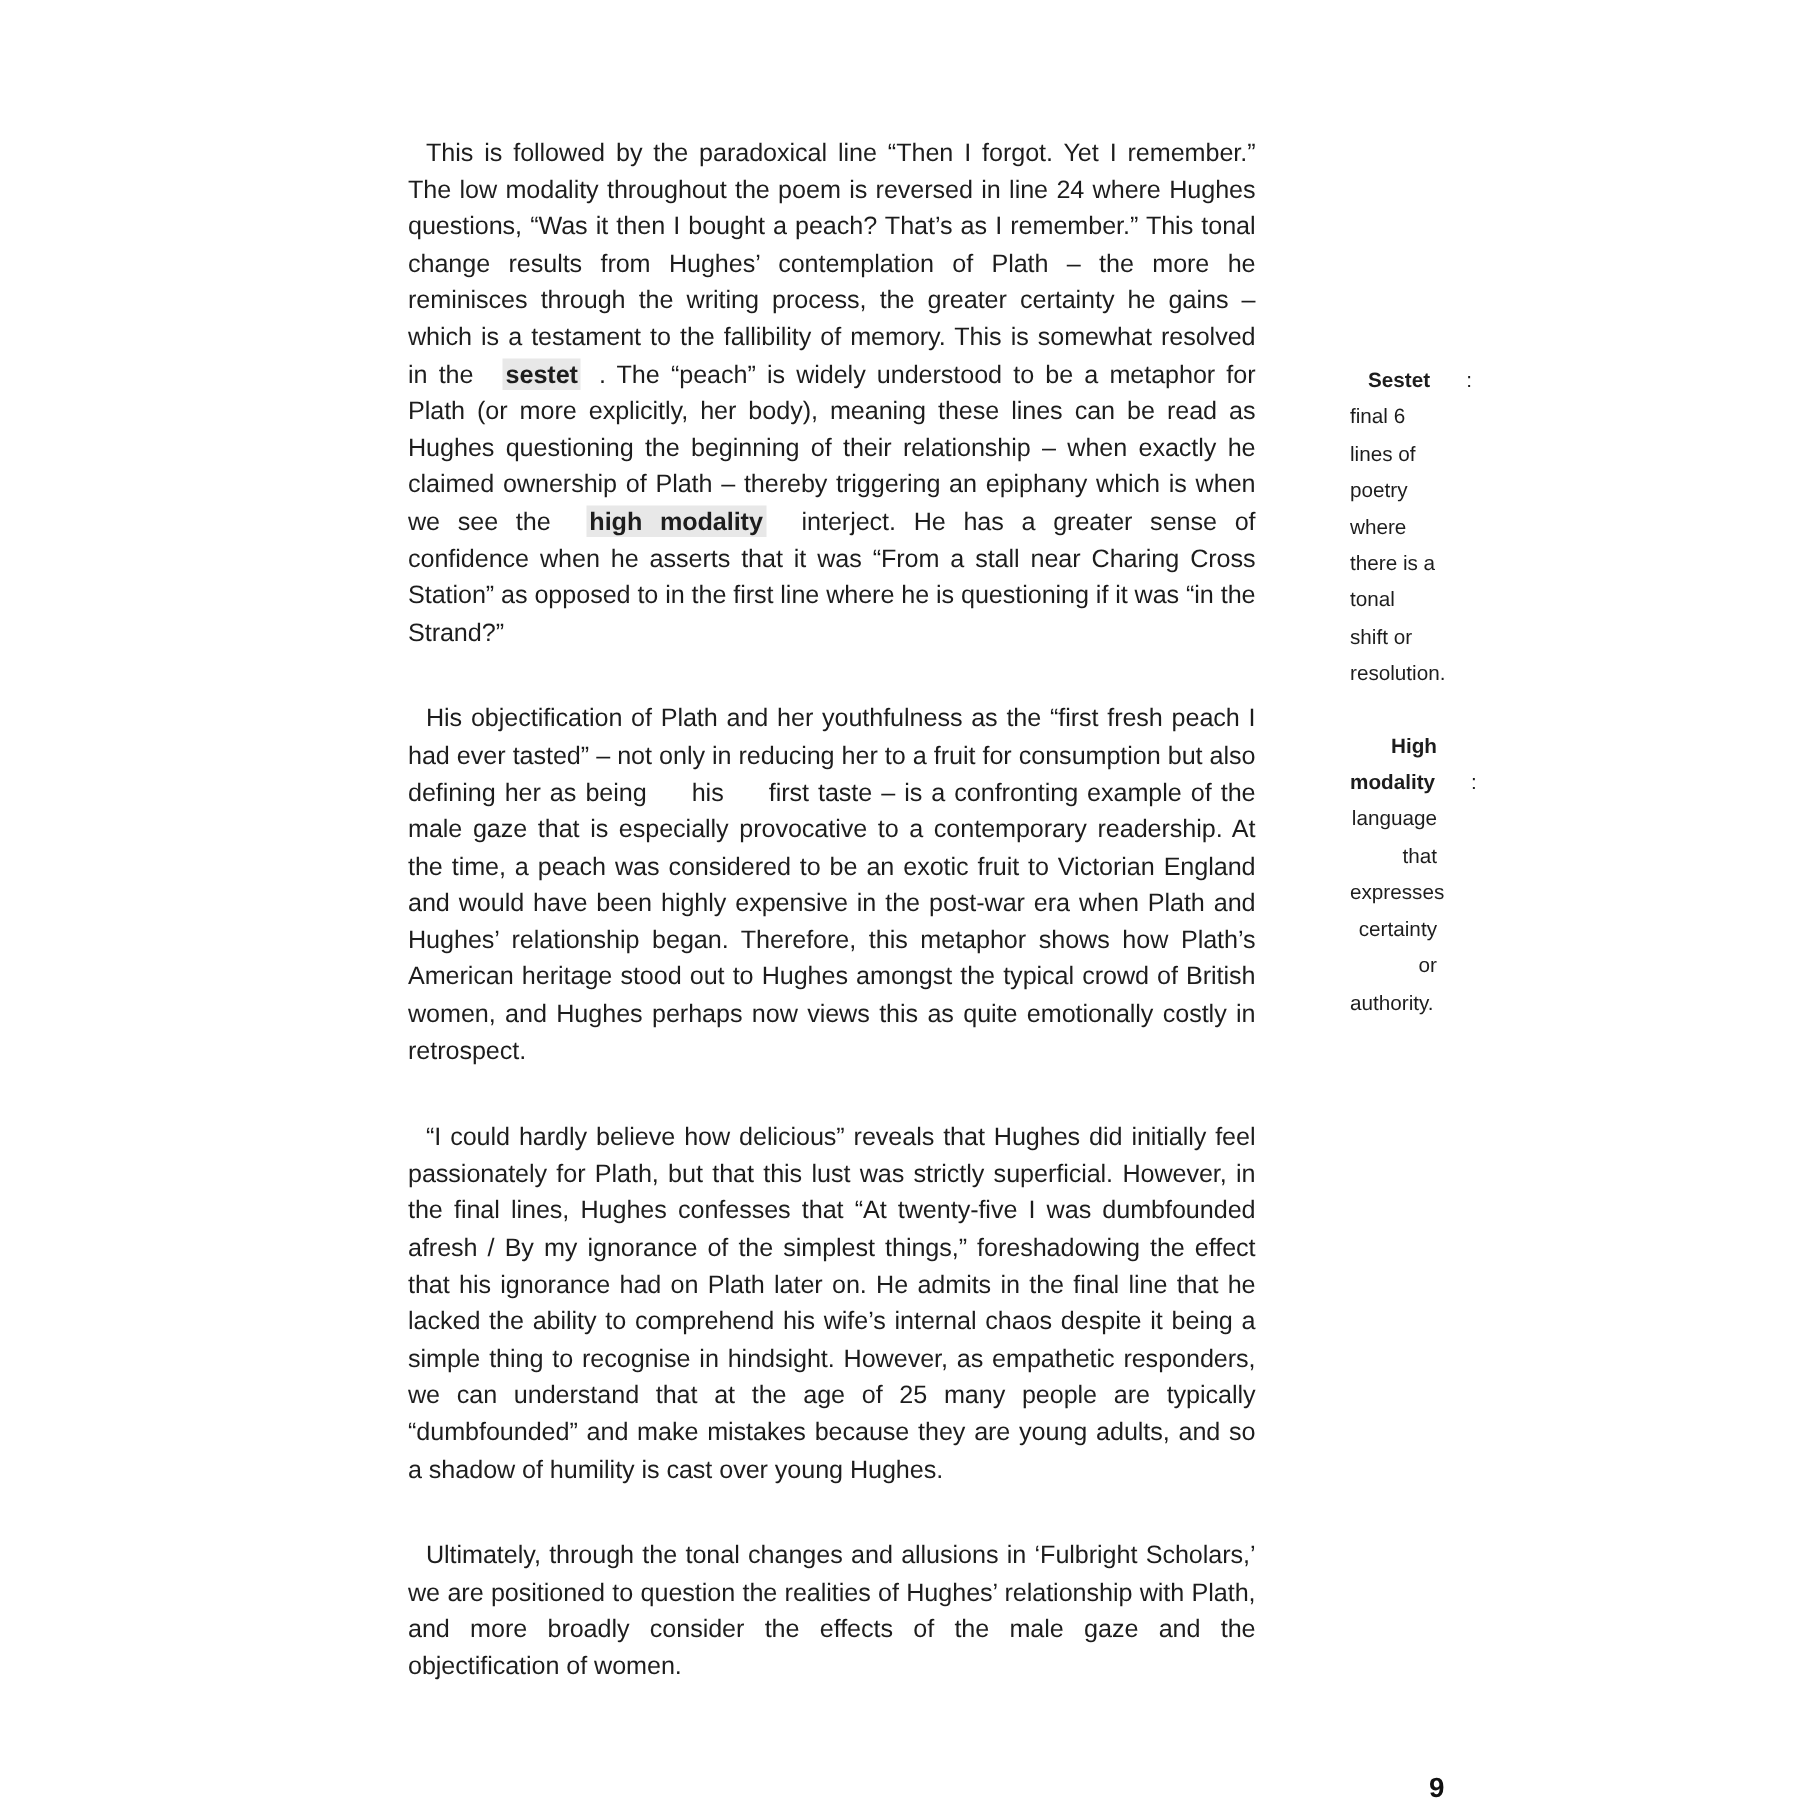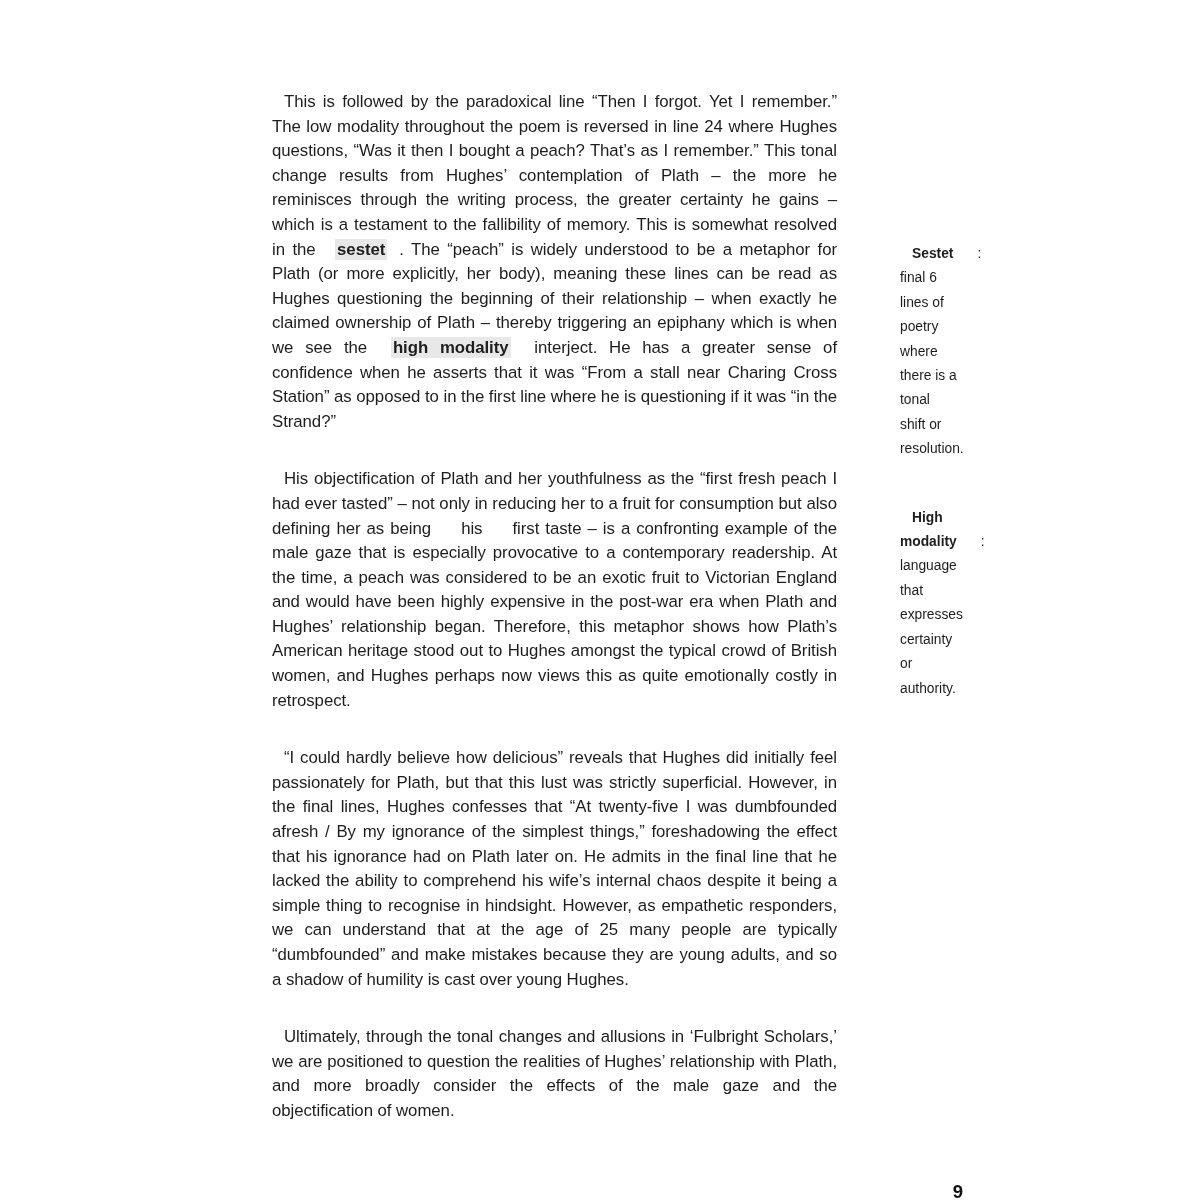--- a/index.html
+++ b/index.html
@@ -42,21 +42,21 @@
     position: absolute;
     left: 864px;
     top: 206px;
     width: 106px;
   }
   .note {
     font-size: 13.8px;
     line-height: 24.4px;
     color: #1d1d1d;
   }
-  .note + .note { margin-top: 20px; }
+  .note + .note { margin-top: 0; text-align: right; }
   .note .term { font-weight: bold; }
   
   .footer-logo {
     position: absolute;
     left: 0;
     right: 0;
     top: 1161px;
     text-align: center;
     font-size: 14.5px;
     color: #4b4b4b;

